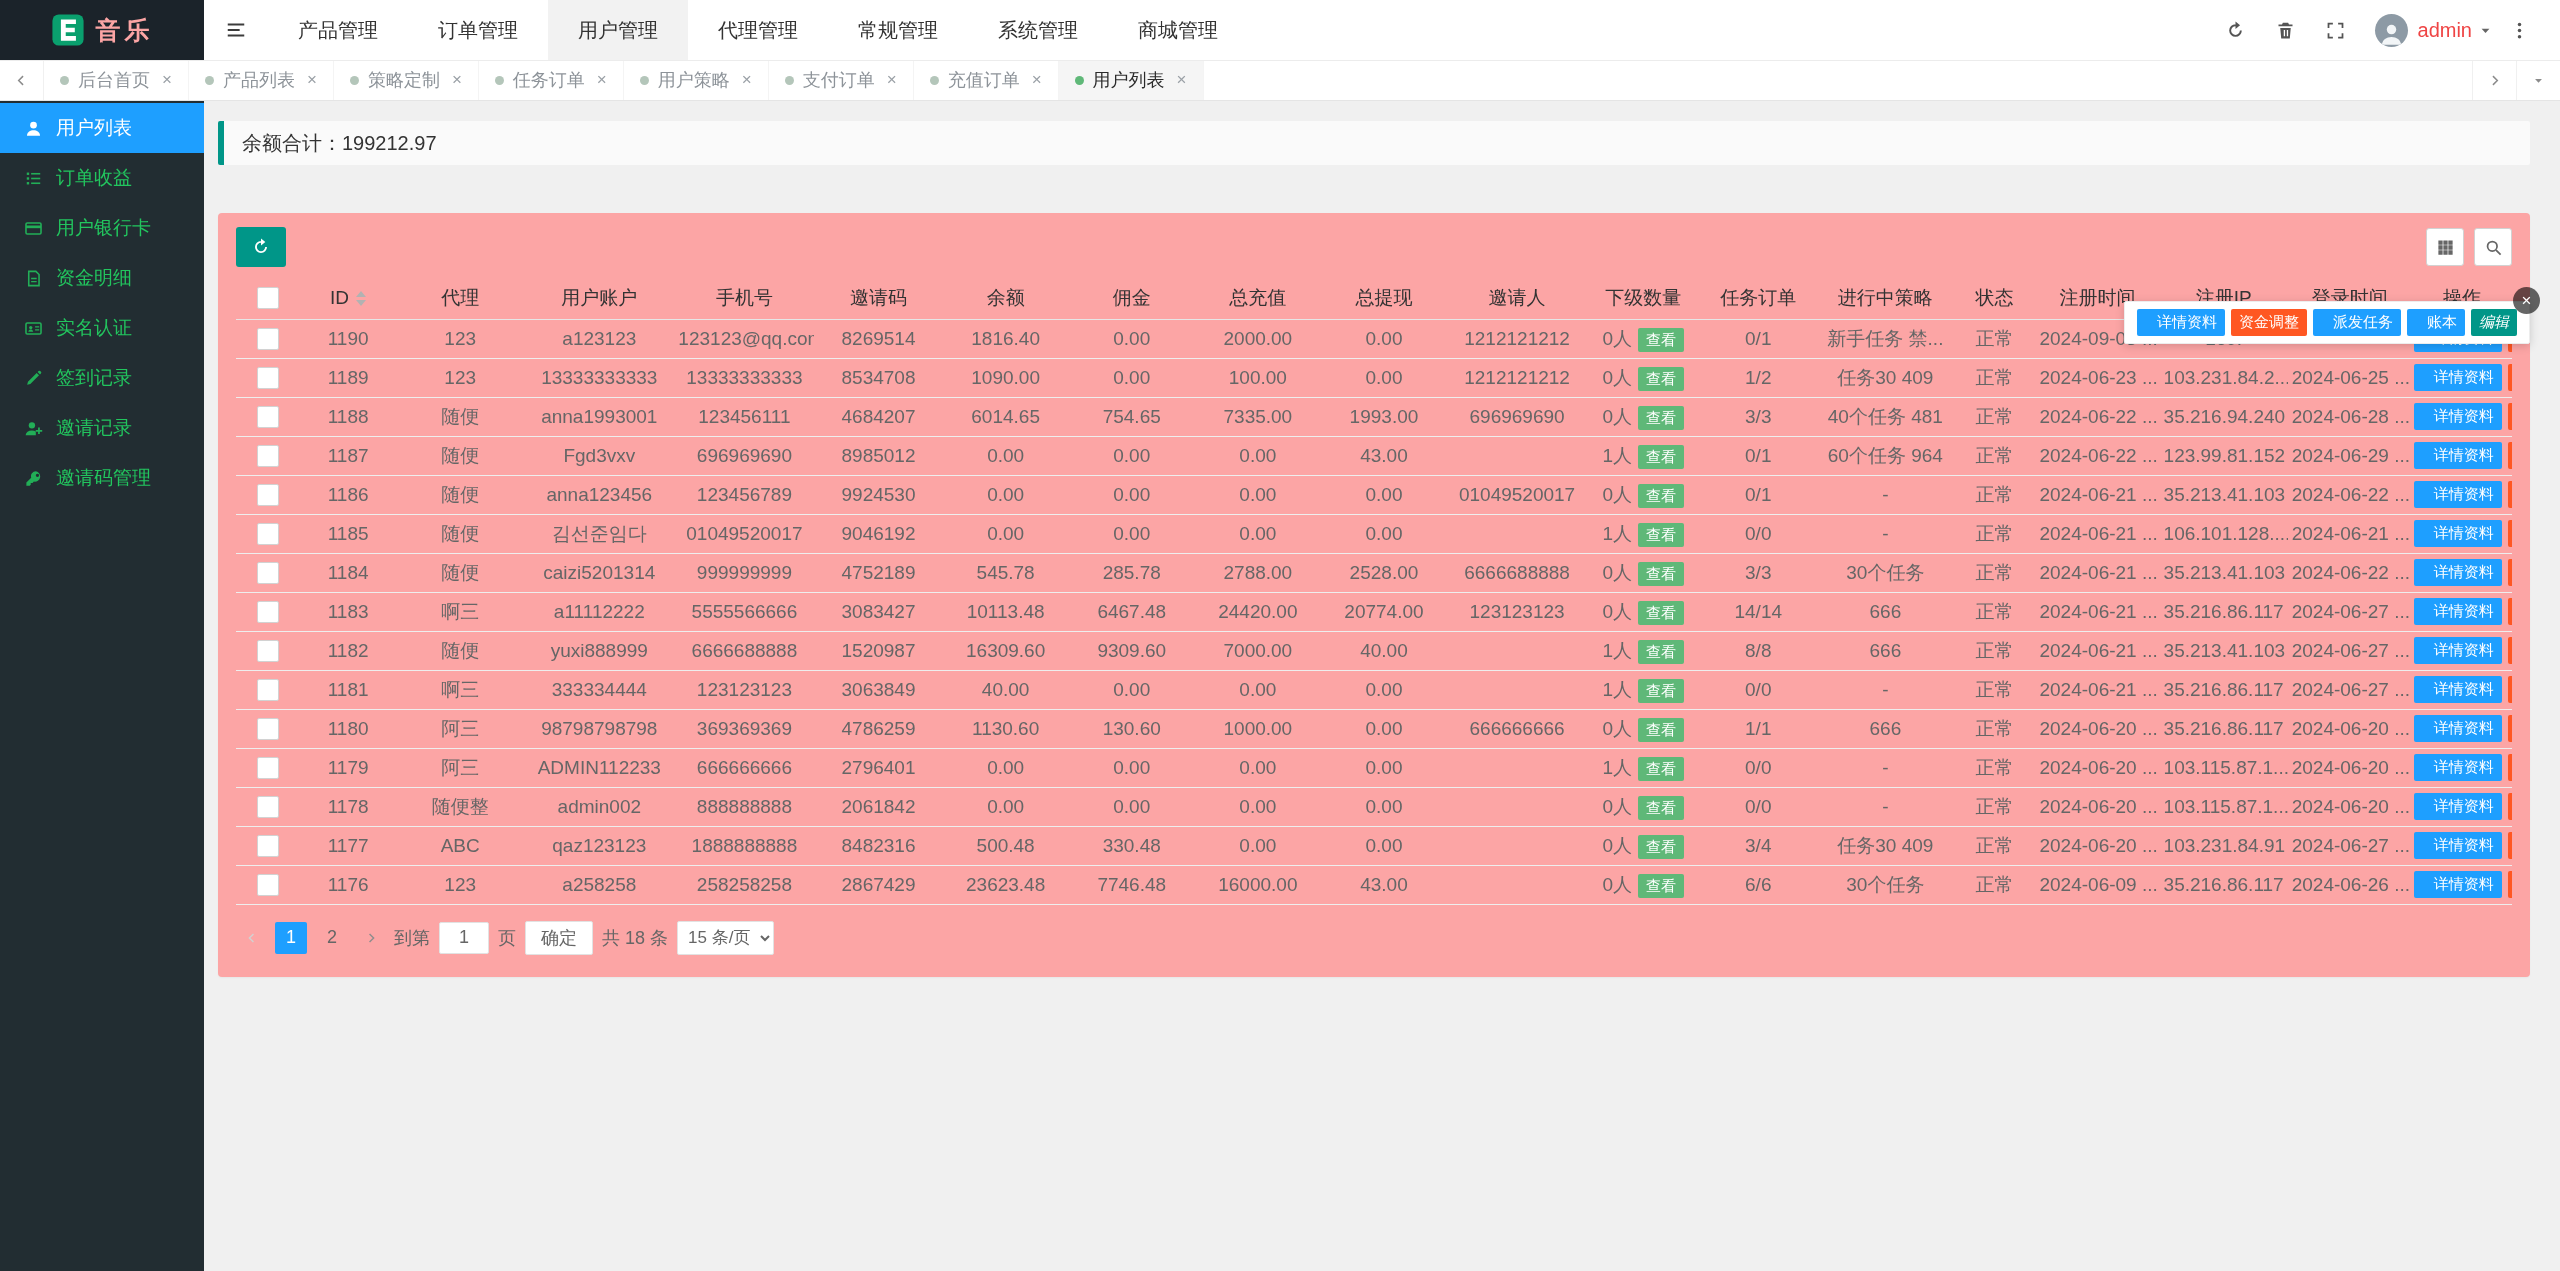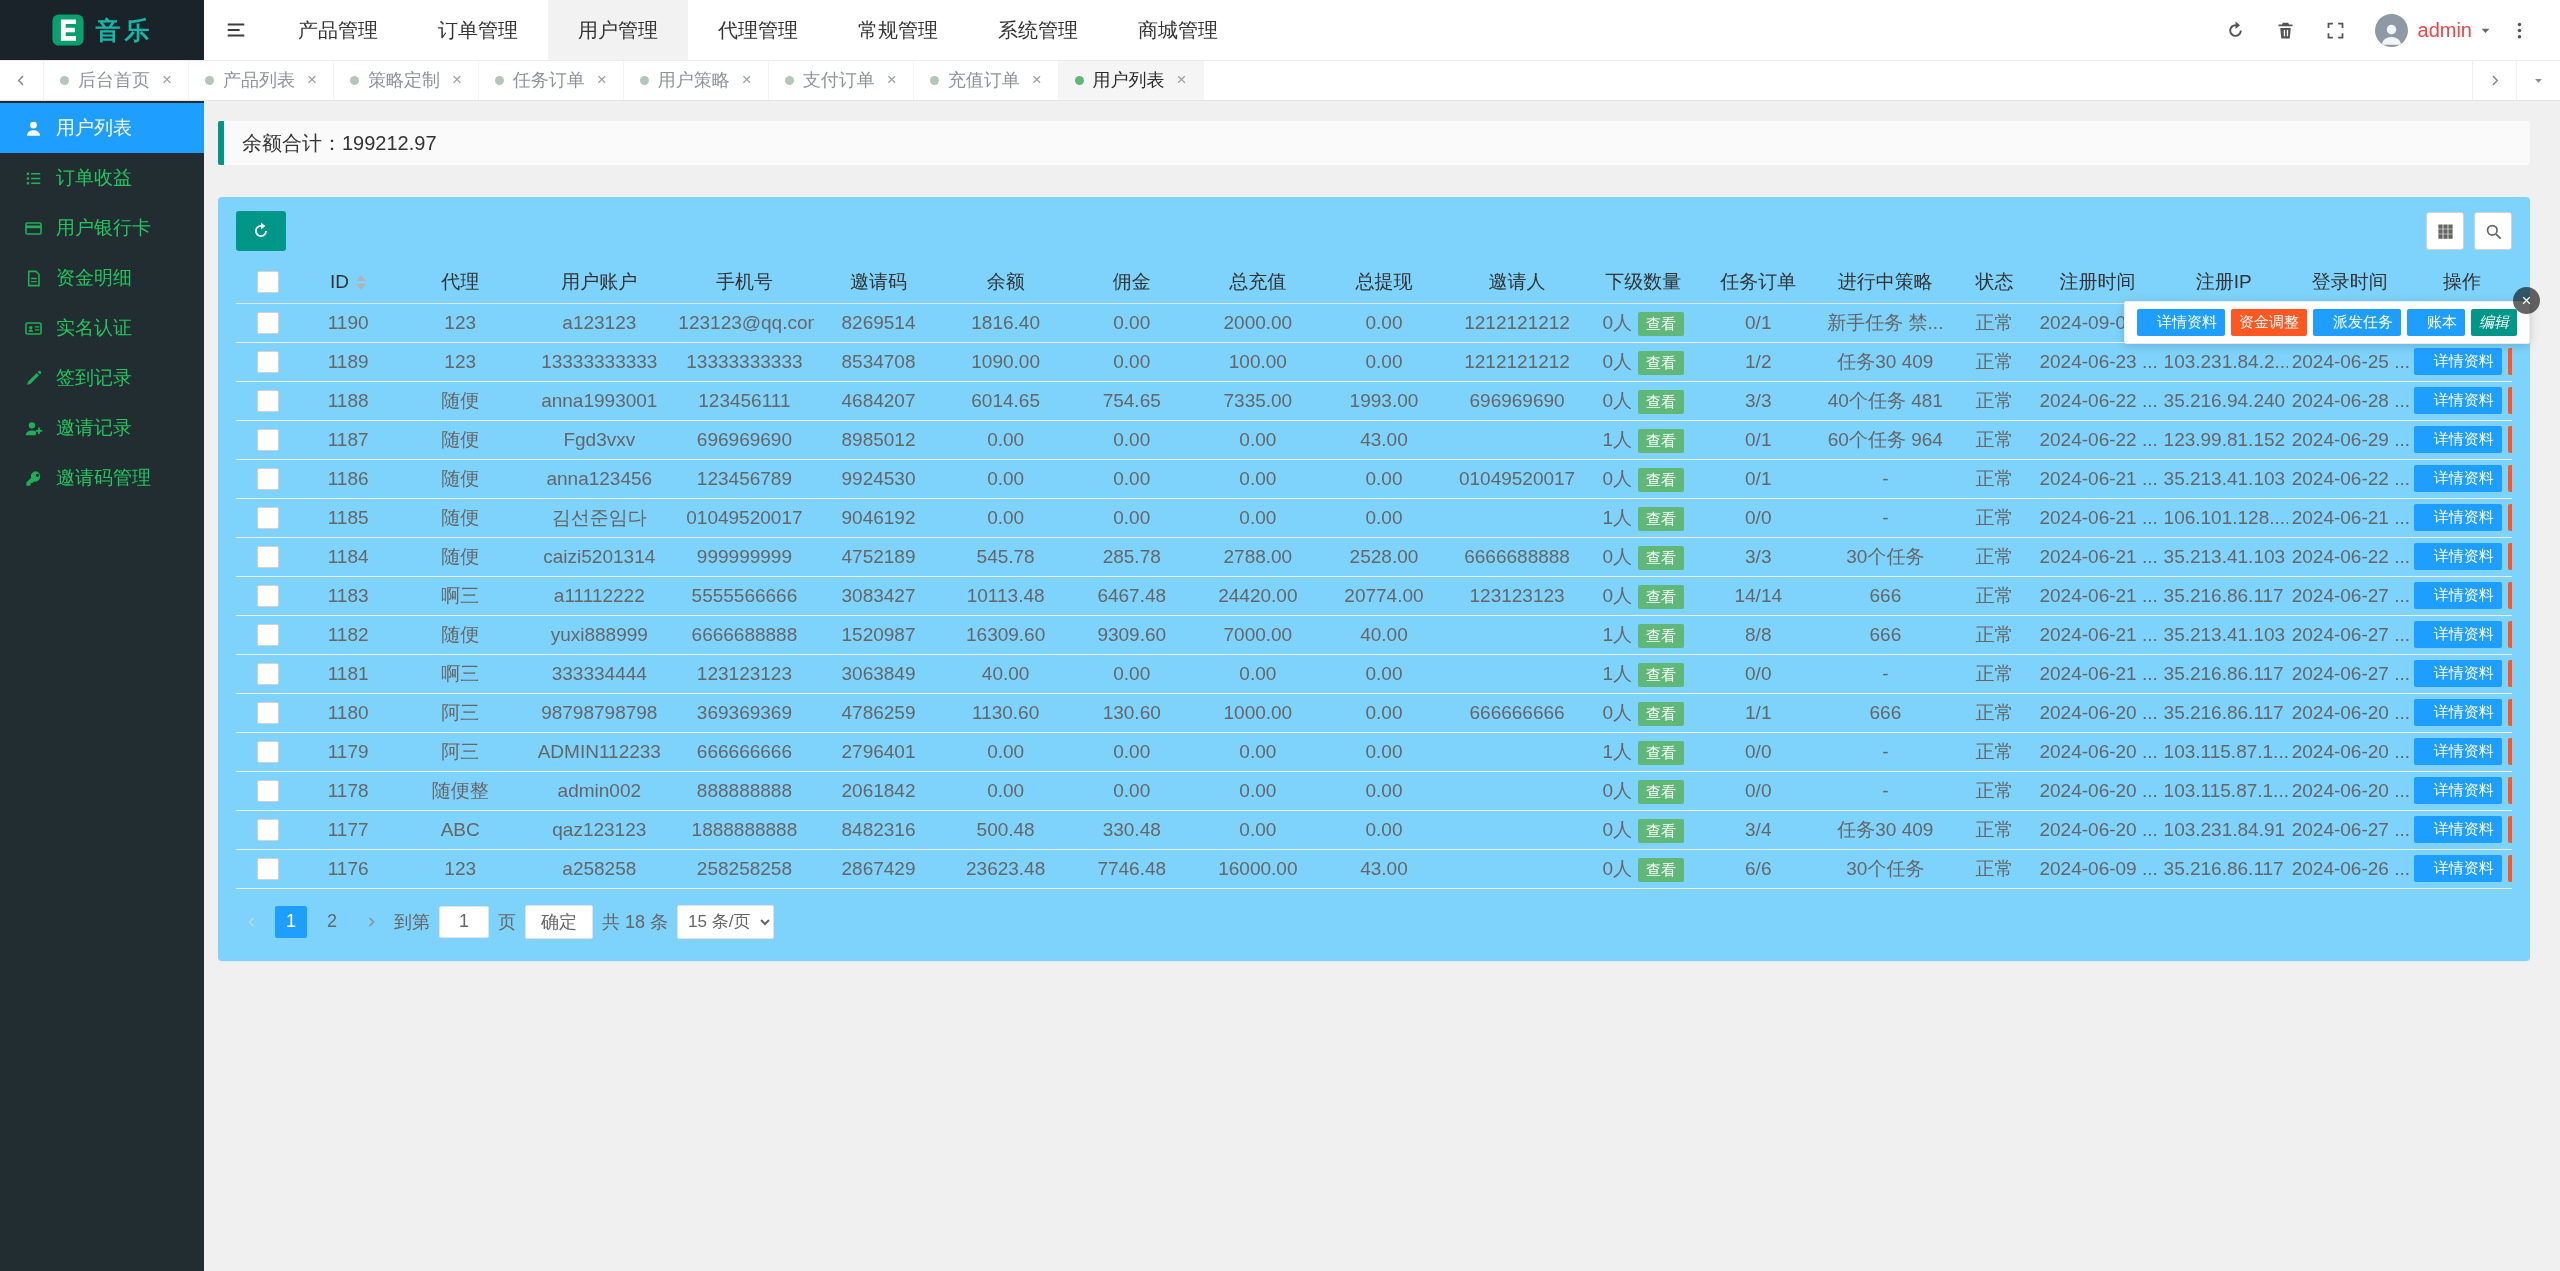--- a/index.html
+++ b/index.html
@@ -4,21 +4,21 @@
 <style>
   * { box-sizing:border-box; margin:0; padding:0; }
   html,body { width:2560px; height:1271px; overflow:hidden; }
   body { background:#f0f0f0; font-family:"Liberation Sans","DejaVu Sans",sans-serif; }
   svg { display:block; }
   [data-icon]{ display:flex; align-items:center; justify-content:center; }
   [data-icon] svg{ width:100%; height:100%; }
 
   
   .topbar{ height:60px; background:#fff; display:flex; align-items:stretch; box-shadow:0 1px 0 #ececec; position:relative; z-index:30; }
-  .logo{ width:204px; flex:0 0 204px; background:#1b232a; display:flex; align-items:center; justify-content:center; gap:11px; color:#14b8a6; }
+  .logo{ width:204px; flex:0 0 204px; background:#1b232a; display:flex; align-items:center; justify-content:center; gap:11px; color:#fca5a5; }
   .logo-mark{ width:34px; height:34px; }
   .logo-title{ font-size:25px; font-weight:700; letter-spacing:4px; }
   .nav-toggle{ width:64px; color:#3c3c3c; cursor:pointer; }
   .nav-toggle svg{ width:22px; height:22px; }
   .topnav{ display:flex; align-items:stretch; }
   .topnav-item{ display:flex; align-items:center; padding:0 30px; font-size:20px; color:#333; cursor:pointer; }
   .topnav-item.active{ background:#f2f2f2; }
   .topbar-right{ margin-left:auto; display:flex; align-items:center; padding-right:16px; }
   .top-icon{ width:50px; height:60px; color:#545454; cursor:pointer; }
   .top-icon svg{ width:21px; height:21px; }
@@ -44,21 +44,21 @@
   .sidebar{ width:204px; flex:0 0 204px; background:#222d32; padding-top:2px; }
   .side-item{ height:50px; display:flex; align-items:center; gap:13px; padding-left:24px; font-size:19px; color:#22c55e; cursor:pointer; }
   .side-item .side-icon{ width:19px; height:19px; opacity:.85; }
   .side-item.active{ background:#1E9FFF; color:#fff; }
   .side-item.active .side-icon{ opacity:1; }
 
   .content{ flex:1; position:relative; padding:20px 30px 0 14px; overflow:hidden; }
 
   .quote{ border-left:6px solid #009688; background:#fafafa; border-radius:2px; padding:11px 18px; font-size:20px; line-height:22px; color:#333; }
 
-  .card{ margin-top:32px; background:#7dd3fc; border-radius:4px; padding:14px 18px 4px; box-shadow:0 1px 2px rgba(0,0,0,.04); }
+  .card{ margin-top:48px; background:#fca5a5; border-radius:4px; padding:14px 18px 4px; box-shadow:0 1px 2px rgba(0,0,0,.04); }
   .toolbar{ display:flex; justify-content:space-between; align-items:center; margin-bottom:10px; }
   .btn-refresh{ width:50px; height:40px; border:none; background:#009688; color:#fff; border-radius:3px; cursor:pointer; display:flex; align-items:center; justify-content:center; }
   .btn-refresh span{ width:20px; height:20px; }
   .tool-group{ display:flex; gap:10px; }
   .tool-btn{ width:38px; height:38px; border:1px solid #d2d2d2; background:#fff; border-radius:3px; color:#666; cursor:pointer; display:flex; align-items:center; justify-content:center; }
   .tool-btn span{ width:19px; height:19px; }
 
   
   .grid{ width:100%; border-collapse:collapse; table-layout:fixed; }
   .grid th{ height:42px; font-size:19px; font-weight:400; color:#333; border-bottom:1px solid #e6e6e6; padding:0 4px; white-space:nowrap; overflow:hidden; text-align:center; }

